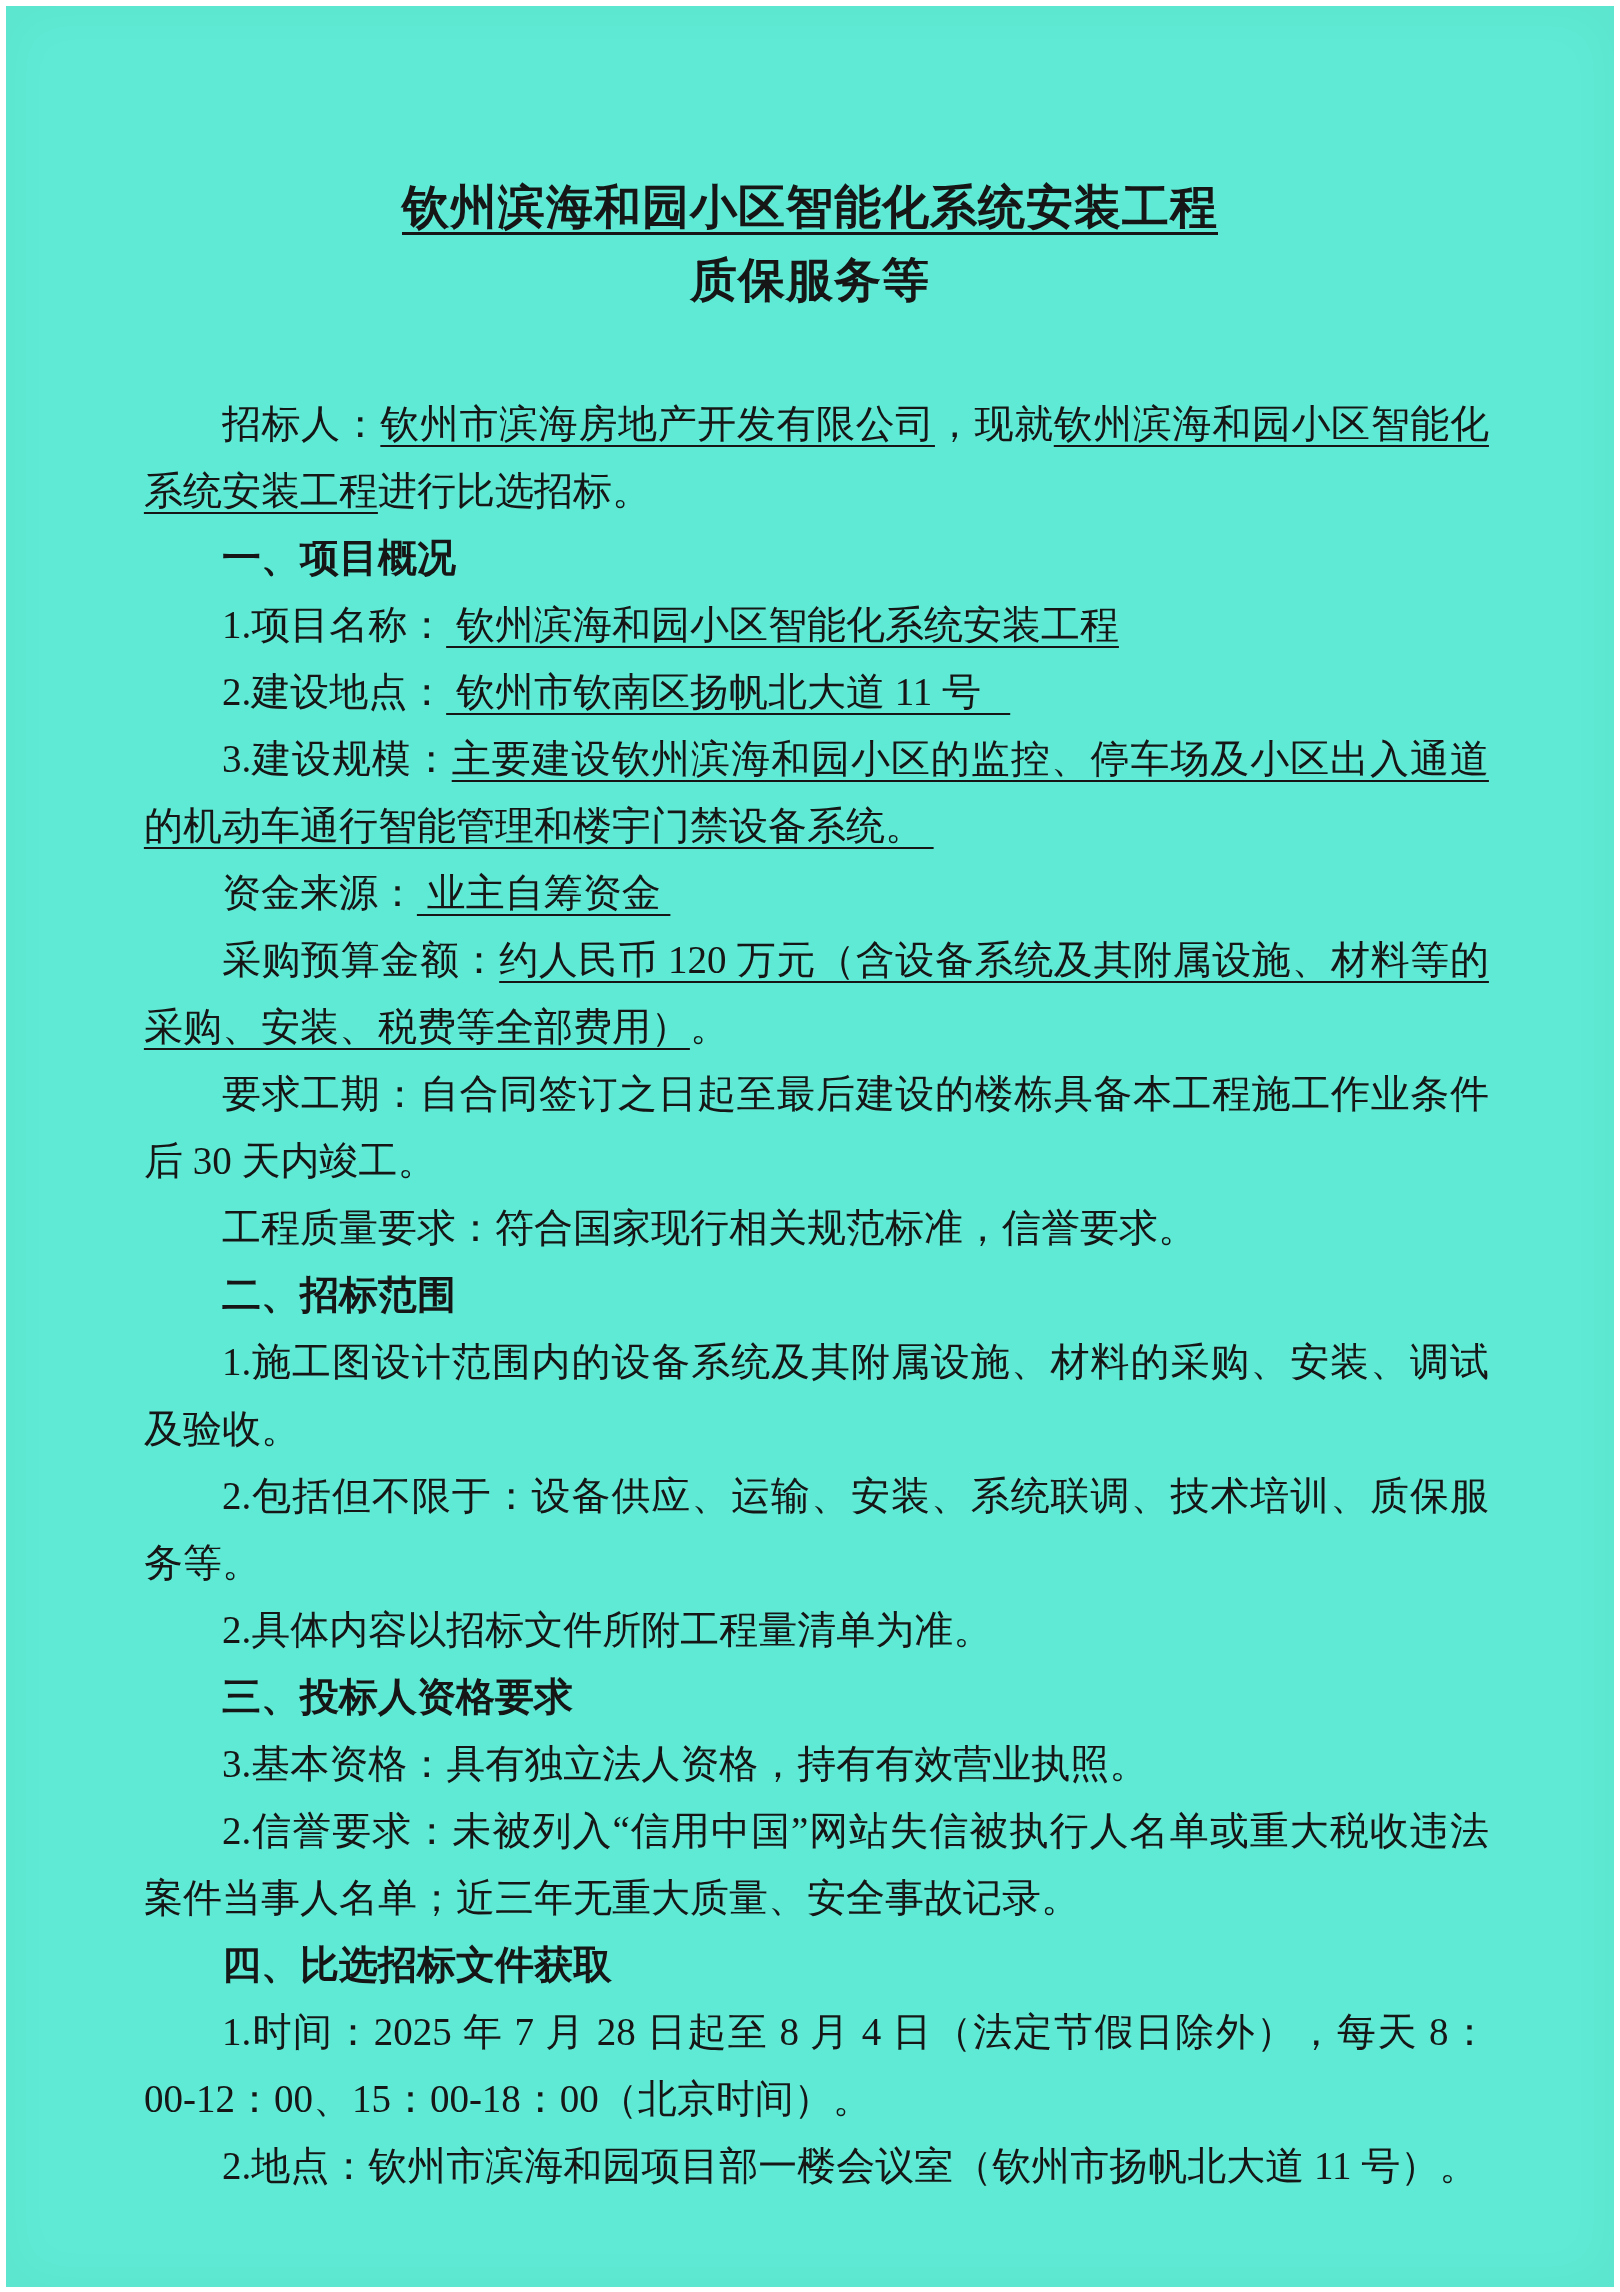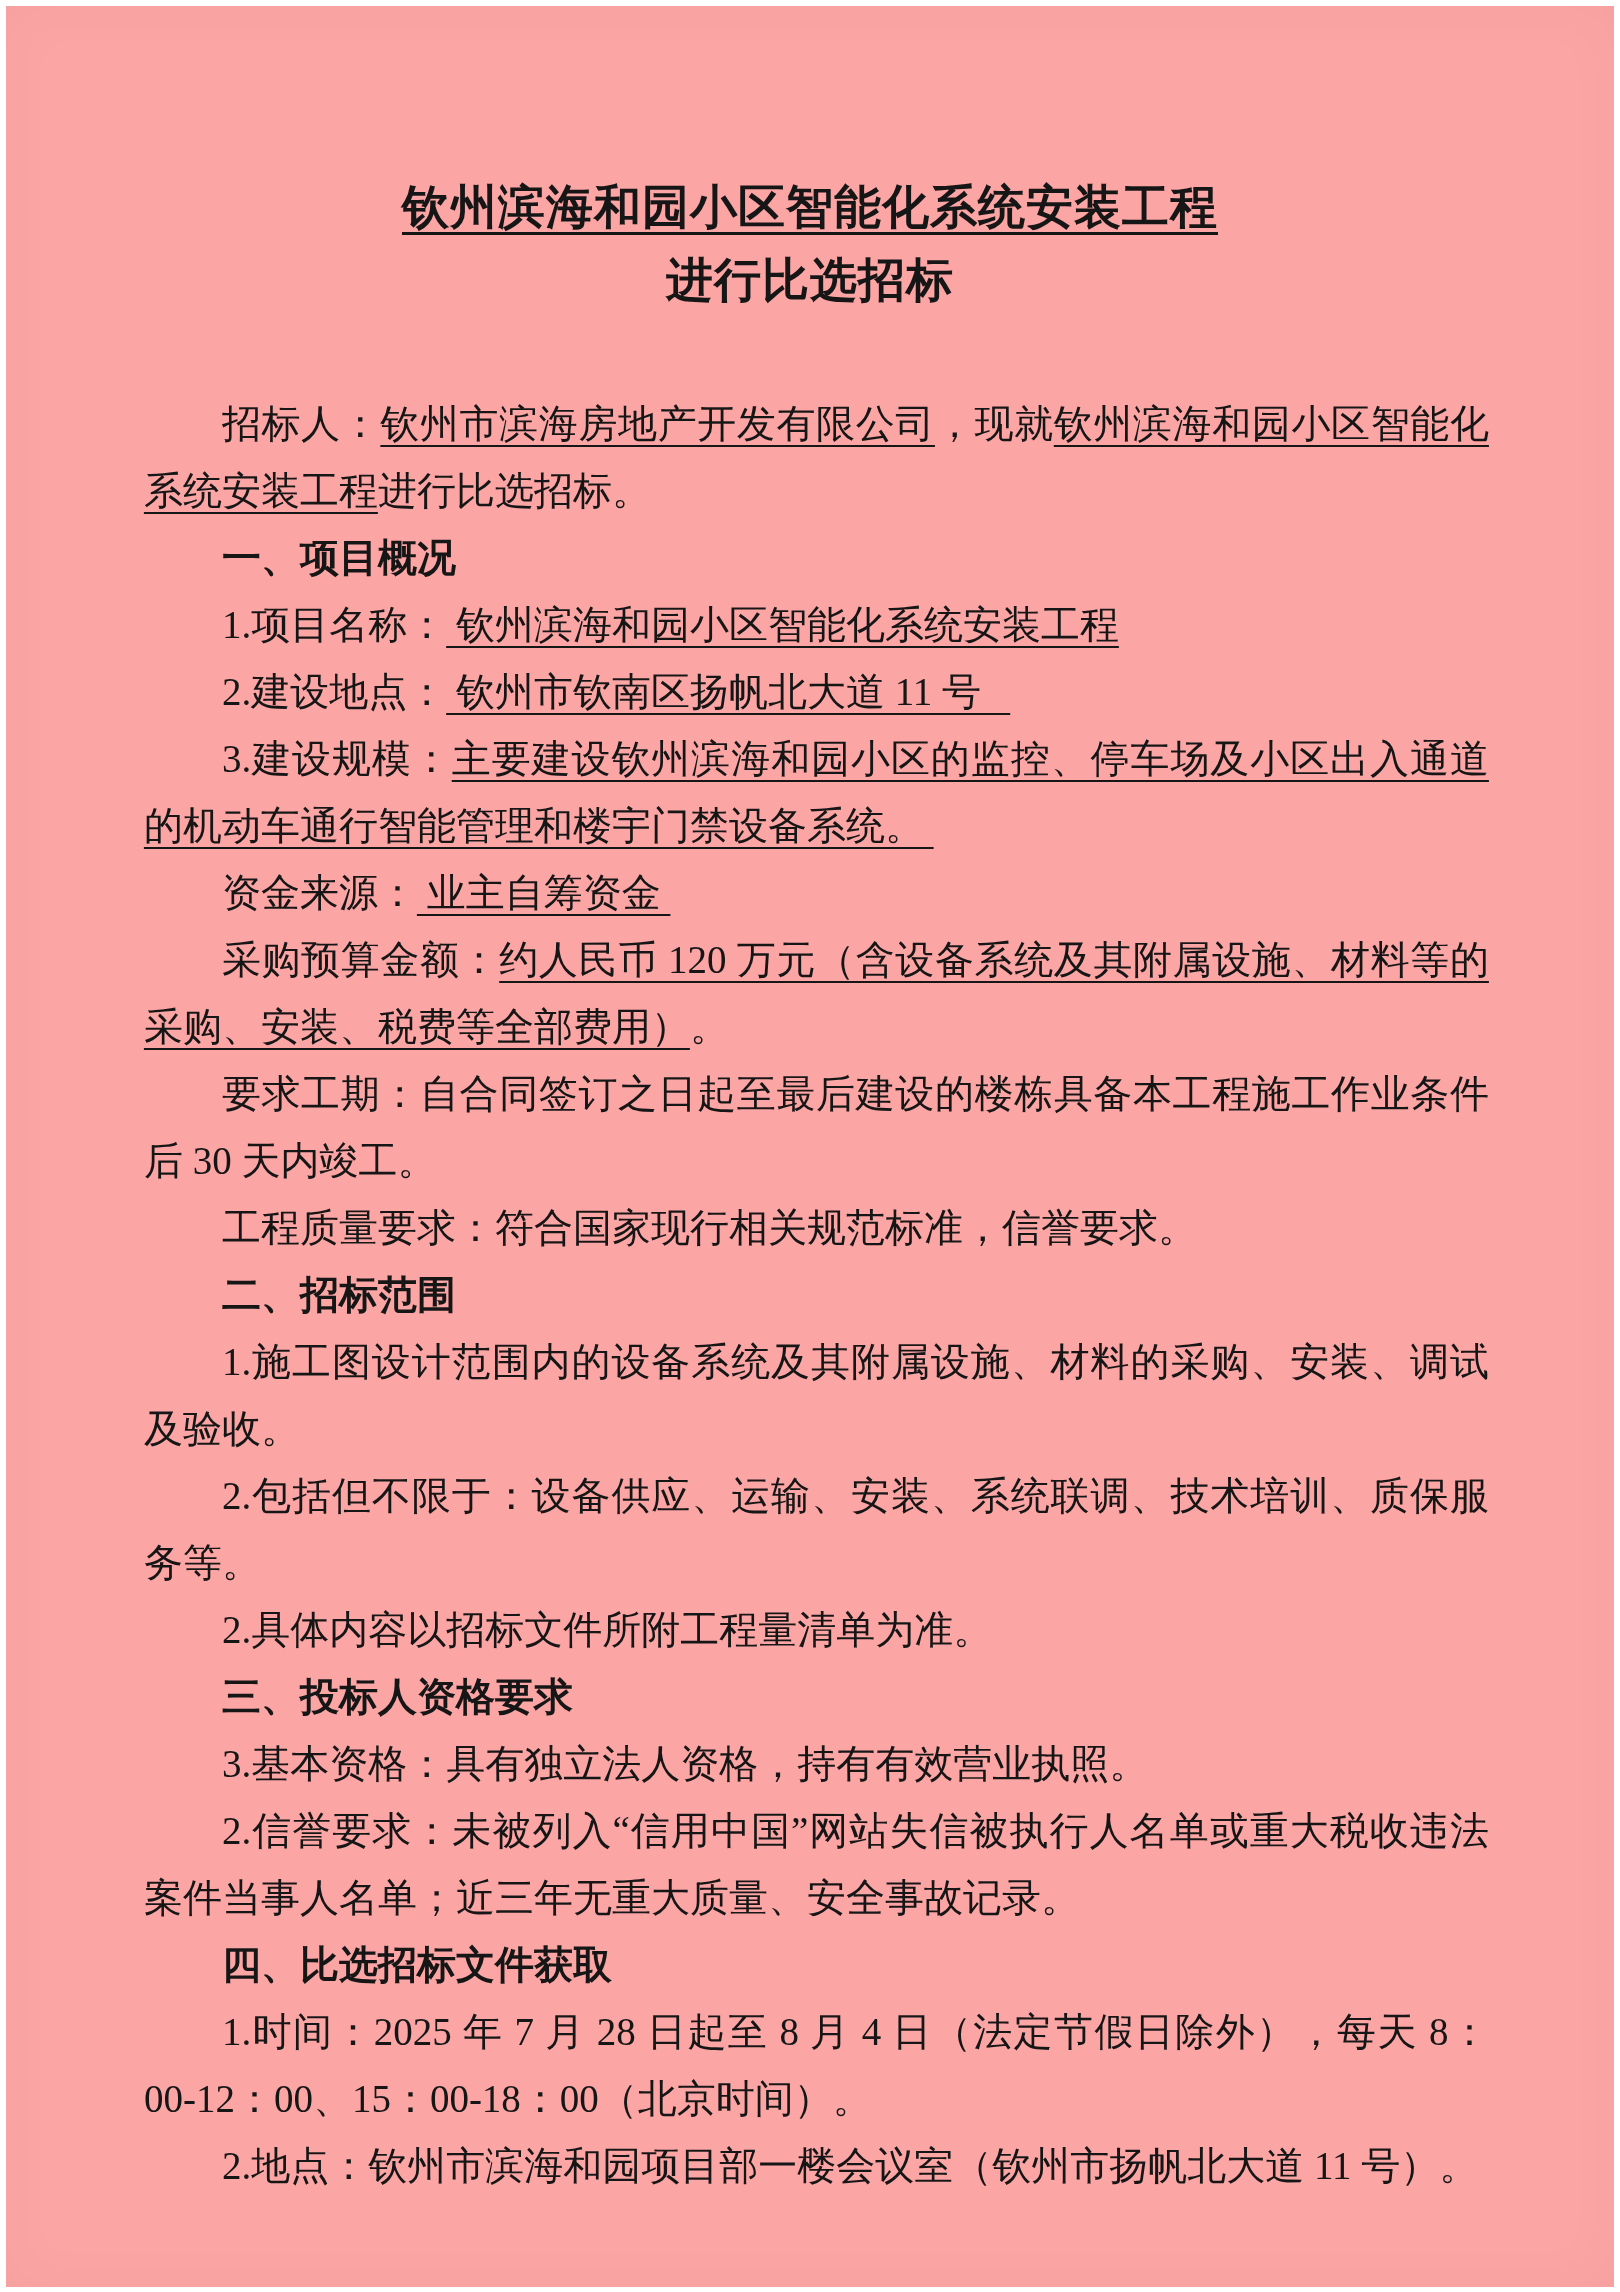--- a/index.html
+++ b/index.html
@@ -4,21 +4,21 @@
 <style>
   html,body{margin:0;padding:0;}
   body{
     width:1620px;height:2293px;position:relative;overflow:hidden;
     background:#ffffff;
     font-family:"Liberation Serif","DejaVu Serif",serif;
     color:#161616;
   }
   .page{
     position:absolute;left:5.9px;top:5.9px;right:5.9px;bottom:5.9px;
-    background:#fca5a5;
+    background:#5eead4;
     box-shadow:inset 0 0 59px rgba(0,0,0,0.03);
   }
   .title-block{
     position:absolute;left:0;top:165px;width:100%;
     text-align:center;font-weight:bold;
     font-size:47px;line-height:73px;letter-spacing:1px;
   }
   .title-underline{
     text-decoration:underline;
     text-decoration-thickness:2.9px;
@@ -41,21 +41,21 @@
     text-align:center;font-size:27.4px;line-height:33px;
   }
 </style>
 </head>
 <body>
 
 <div class="page">
 
   <div class="title-block">
     <div><span class="title-underline">钦州滨海和园小区智能化系统安装工程</span></div>
-    <div><span>进行比选招标</span></div>
+    <div><span>质保服务等</span></div>
   </div>
 
   <div class="doc-body">
       <p class="para body"><span>招标人：</span><span class="u">钦州市滨海房地产开发有限公司</span><span>，现就</span><span class="u">钦州滨海和园小区智能化系统安装工程</span><span>进行比选招标。</span></p>
       <p class="para heading"><span>一、项目概况</span></p>
       <p class="para body"><span>1.项目名称：</span><span class="u">&nbsp;钦州滨海和园小区智能化系统安装工程</span></p>
       <p class="para body"><span>2.建设地点：</span><span class="u">&nbsp;钦州市钦南区扬帆北大道 11 号&nbsp;&nbsp;&nbsp;</span></p>
       <p class="para body"><span>3.建设规模：</span><span class="u">主要建设钦州滨海和园小区的监控、停车场及小区出入通道的机动车通行智能管理和楼宇门禁设备系统。&nbsp;</span></p>
       <p class="para body"><span>资金来源：</span><span class="u">&nbsp;业主自筹资金&nbsp;</span></p>
       <p class="para body"><span>采购预算金额：</span><span class="u">约人民币 120 万元（含设备系统及其附属设施、材料等的采购、安装、税费等全部费用）</span><span>。</span></p>

